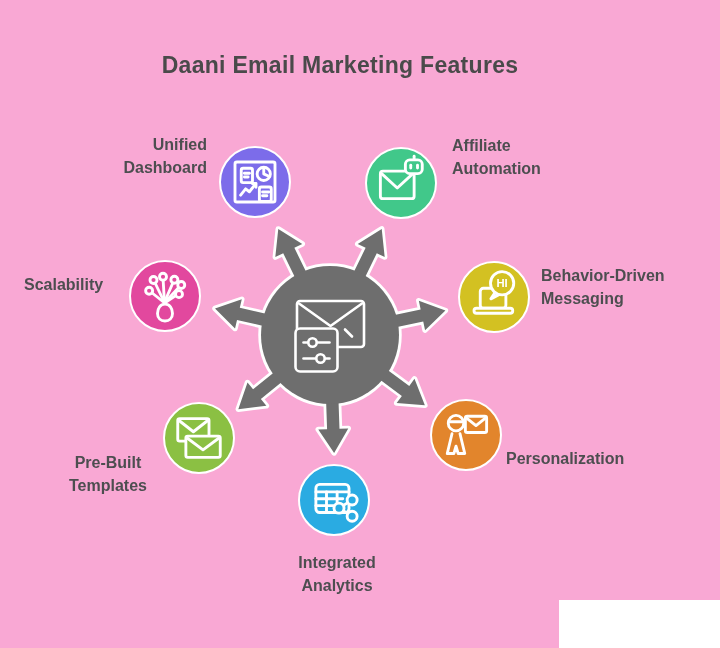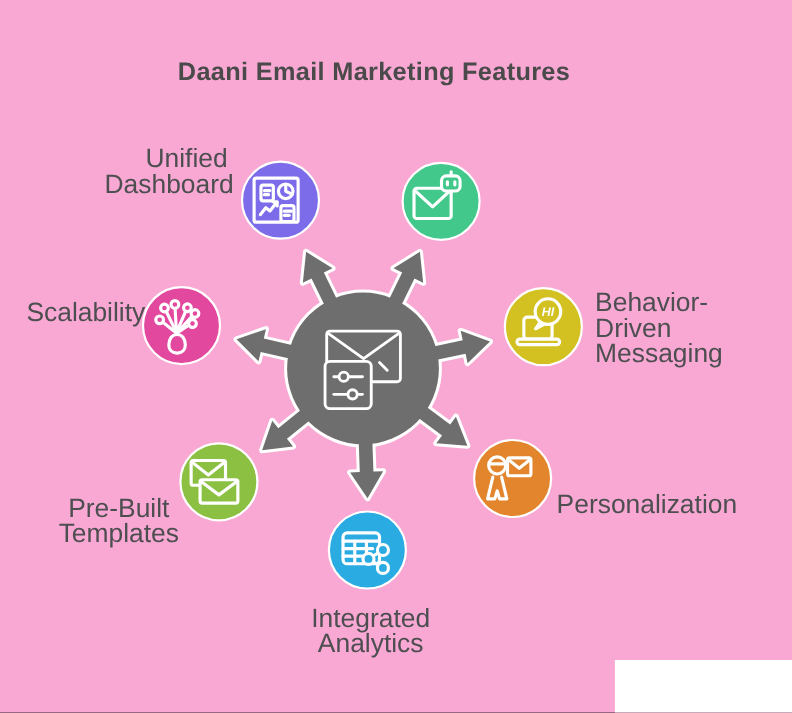--- a/index.html
+++ b/index.html
@@ -1,24 +1,24 @@
 <!DOCTYPE html>
 <html><head>
 <meta charset="utf-8">
 <style>
   html,body{margin:0;padding:0;background:#000;}
   #canvas{position:relative;width:720px;height:648px;background:#f9a8d4;overflow:hidden;
           font-family:"Liberation Sans", sans-serif;}
   .title{position:absolute;left:140px;top:52px;width:400px;text-align:center;
          font-size:23px;font-weight:700;color:#4a4a4a;letter-spacing:.3px;}
-  .label{position:absolute;font-size:24px;line-height:23px;color:#4d4e50;font-weight:400;}
+  .label{position:absolute;font-size:16px;line-height:23px;color:#4d4e50;font-weight:700;}
   .diagram{position:absolute;left:0;top:0;}
   .node{position:absolute;width:72px;height:72px;border-radius:50%;
         border:2.5px solid #fff;box-sizing:border-box;
-        display:flex;align-items:center;font-style:italic;}
+        display:flex;align-items:center;justify-content:center;}
   .icon{width:60px;height:60px;display:block;}
   .icon *{vector-effect:none;}
   .stroke{fill:none;stroke:#fff;stroke-width:2.3;stroke-linecap:round;stroke-linejoin:round;}
   .fillbg{fill:currentColor;stroke:#fff;stroke-width:2.3;stroke-linecap:round;stroke-linejoin:round;}
   .hubstroke{fill:none;stroke:#fff;stroke-width:2.6;stroke-linecap:round;stroke-linejoin:round;}
   .hubfill{fill:currentColor;stroke:#fff;stroke-width:2.6;stroke-linejoin:round;}
   .bubble-text{fill:#fff;font-family:"Liberation Sans",sans-serif;font-weight:700;font-size:9px;
                text-anchor:middle;stroke:none;}
   .corner-rect{position:absolute;}
 </style>
@@ -153,20 +153,21 @@
       <circle class="fillbg" cx="14.8" cy="11.2" r="2.8"></circle>
       <circle class="fillbg" cx="22.4" cy="8.6" r="2.8"></circle>
       <circle class="fillbg" cx="31.5" cy="11" r="2.8"></circle>
       <circle class="fillbg" cx="37" cy="15.2" r="2.8"></circle>
       <circle class="fillbg" cx="35.2" cy="22.5" r="2.8"></circle>
       <path class="fillbg" d="M24,30.5 C20.3,30.5 18,33.8 18,38 C18,41.8 20.6,44 24,44 C27.4,44 30,41.8 30,38 C30,33.8 27.7,30.5 24,30.5 Z"></path>
     </svg>
   </div>
 
   <div class="label" style="right:513px;top:133px;width:112px;text-align:right">Unified Dashboard</div>
+  <div class="label" style="left:452px;top:134px;width:120px">Affiliate Automation</div>
   <div class="label" style="left:541px;top:264px;width:158px">Behavior-Driven Messaging</div>
   <div class="label" style="left:506px;top:447px;white-space:nowrap">Personalization</div>
   <div class="label" style="left:277px;top:551px;width:120px;text-align:center">Integrated Analytics</div>
   <div class="label" style="left:24px;top:273px;white-space:nowrap">Scalability</div>
   <div class="label" style="left:43px;top:451px;width:130px;text-align:center">Pre-Built Templates</div>
 
   <div class="corner-rect" style="left: 559px; top: 600px; width: 161px; height: 48px; background: rgb(255, 255, 255);"></div>
 </div>
 
 </body></html>

